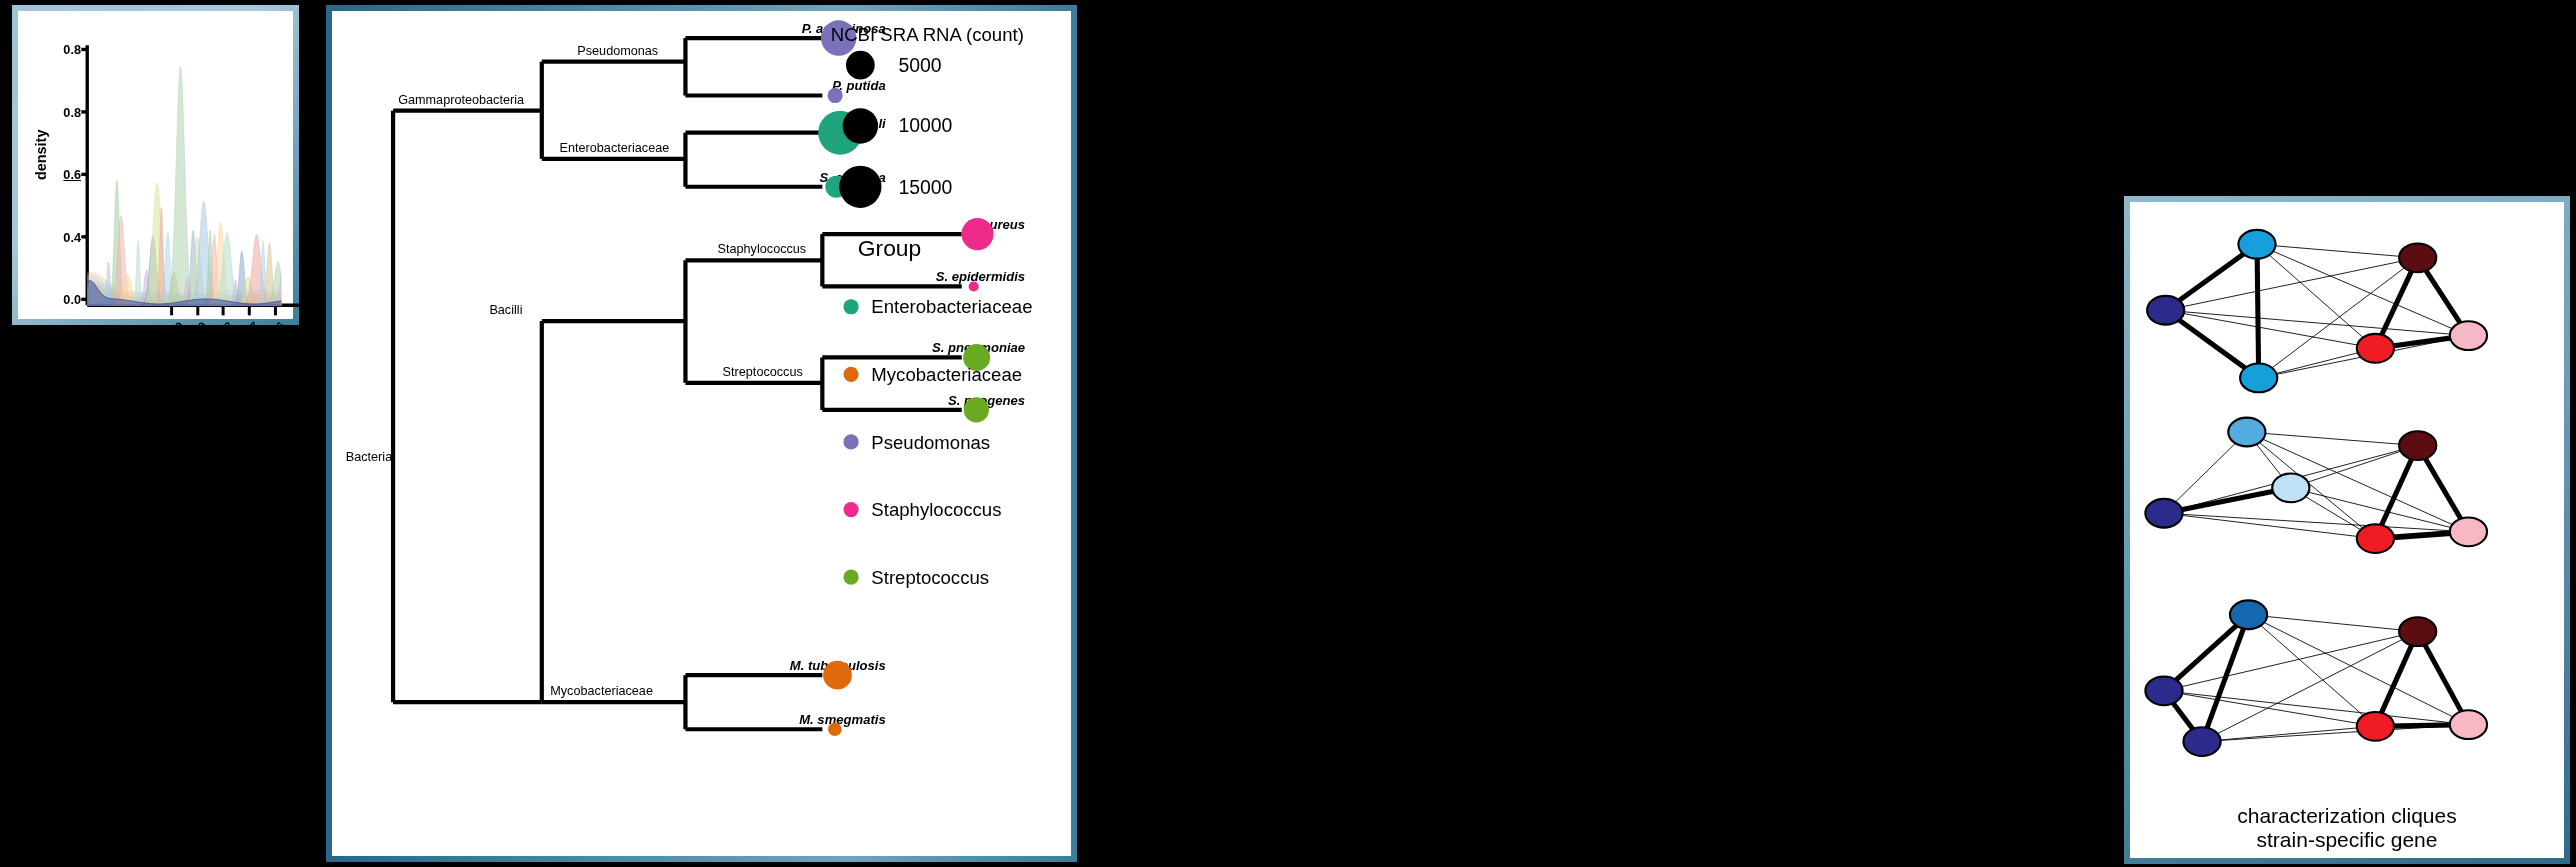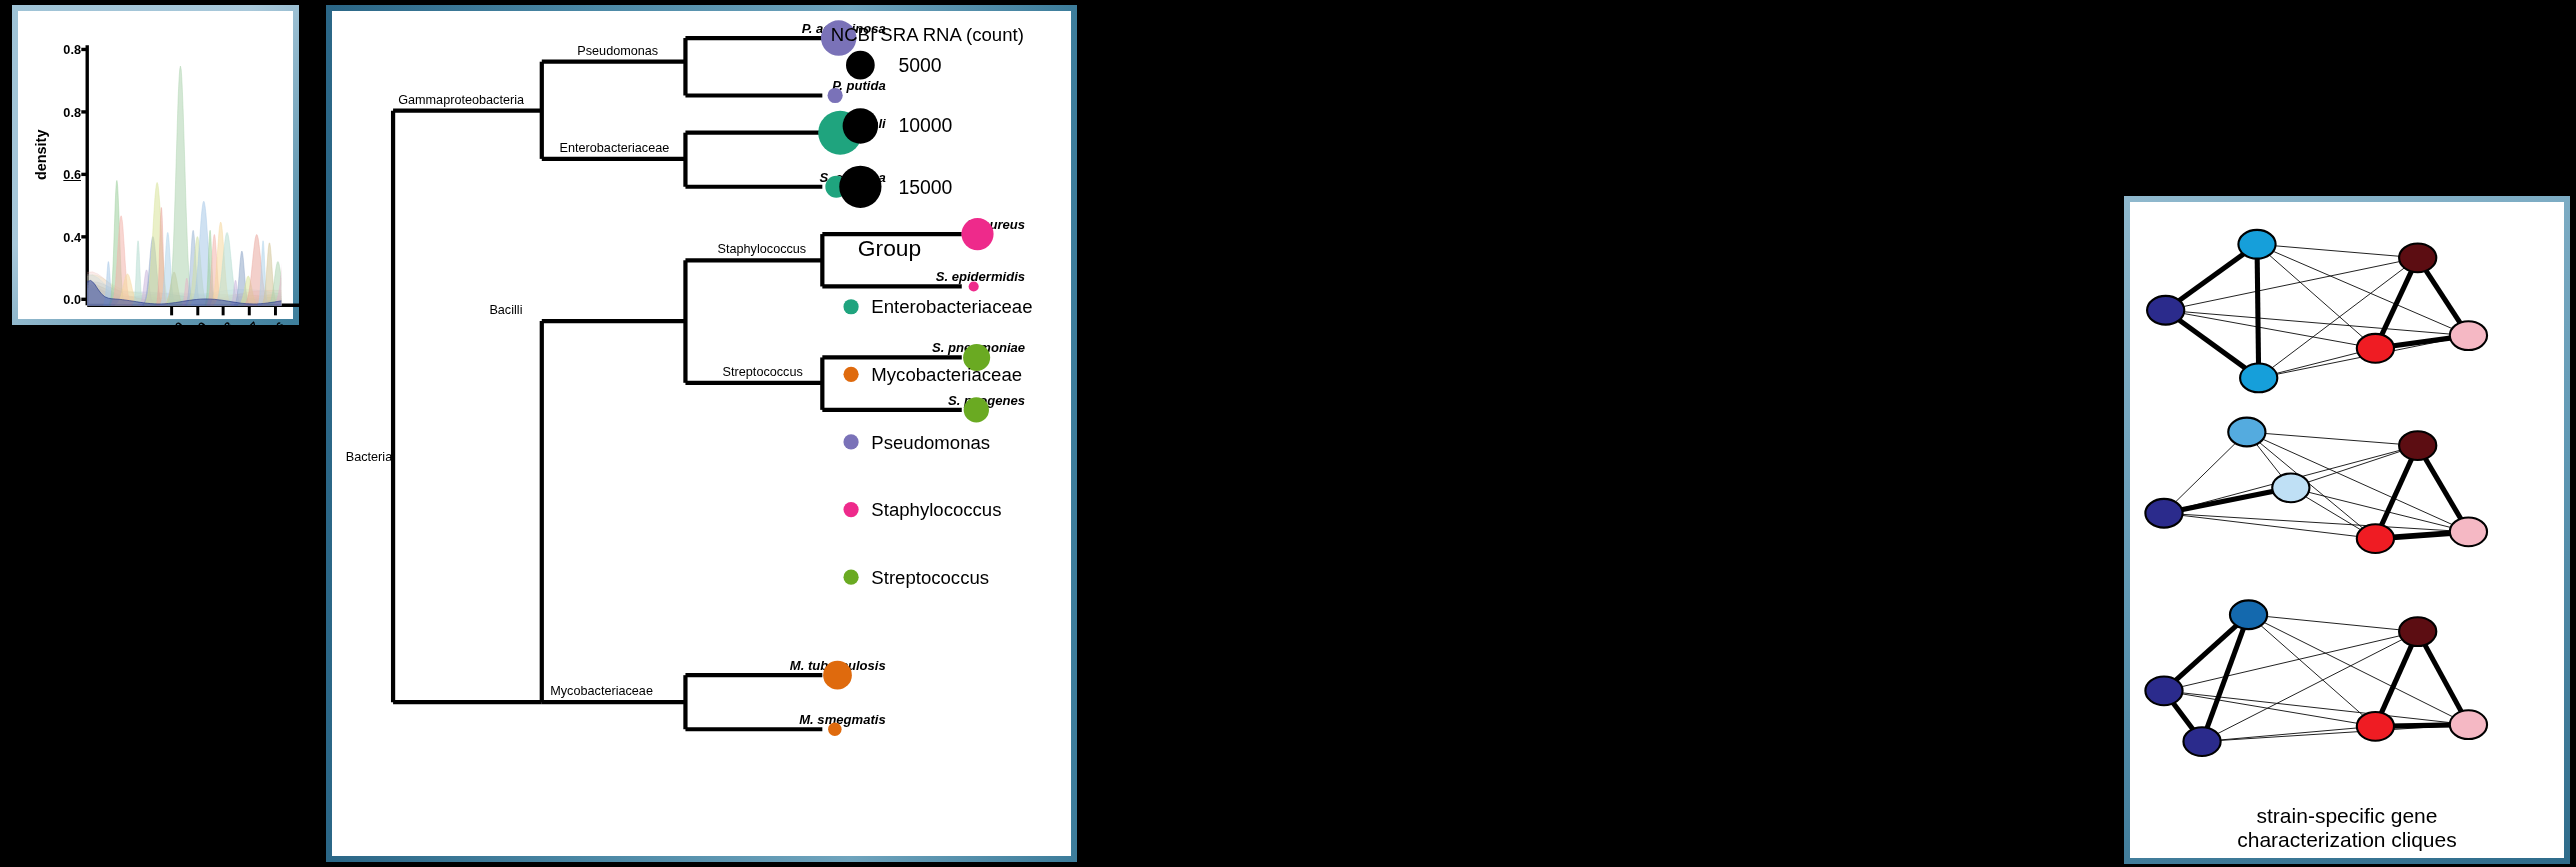--- a/index.html
+++ b/index.html
@@ -332,17 +332,17 @@
         <line x1="290" y1="150" x2="400" y2="148" stroke="#000" stroke-width="6"></line>
         <ellipse cx="140" cy="18" rx="22" ry="17" fill="#1469ae" stroke="#000" stroke-width="2.5"></ellipse>
         <ellipse cx="40" cy="108" rx="22" ry="17" fill="#2b2b8c" stroke="#000" stroke-width="2.5"></ellipse>
         <ellipse cx="85" cy="168" rx="22" ry="17" fill="#2b2b8c" stroke="#000" stroke-width="2.5"></ellipse>
         <ellipse cx="340" cy="38" rx="22" ry="17" fill="#5c0d12" stroke="#000" stroke-width="2.5"></ellipse>
         <ellipse cx="290" cy="150" rx="22" ry="17" fill="#ef1c23" stroke="#000" stroke-width="2.5"></ellipse>
         <ellipse cx="400" cy="148" rx="22" ry="17" fill="#f5b8c4" stroke="#000" stroke-width="2.5"></ellipse>
       </g>
     </svg>
   <div class="clique-caption">
+    <div>characterization cliques</div>
     <div>strain-specific gene</div>
-    <div>characterization cliques</div>
   </div>
 </div>
 
 
 </body></html>

